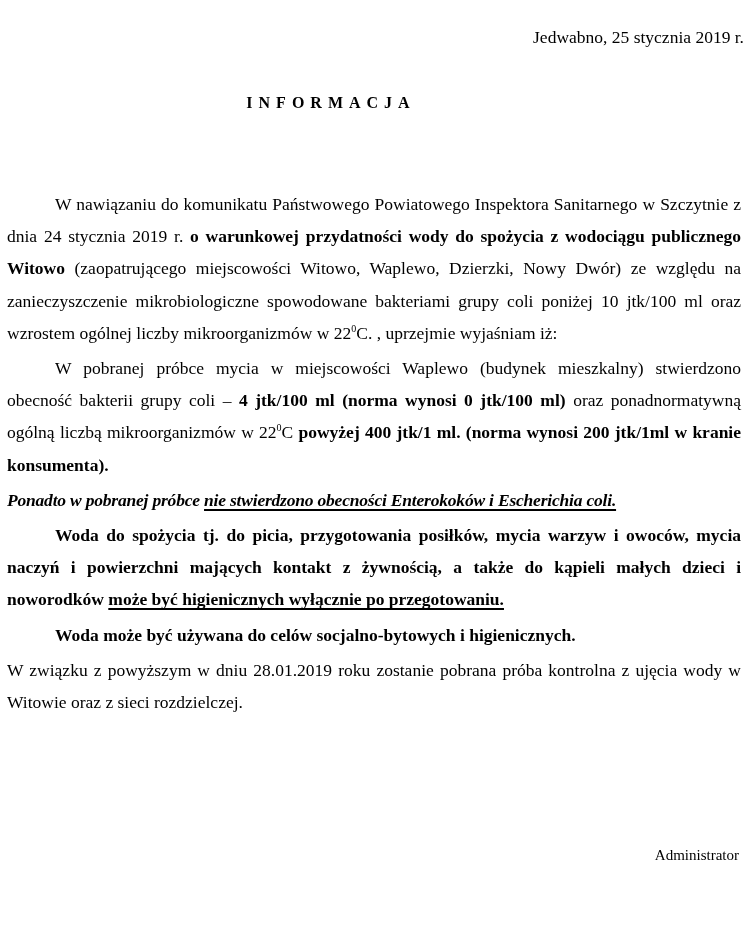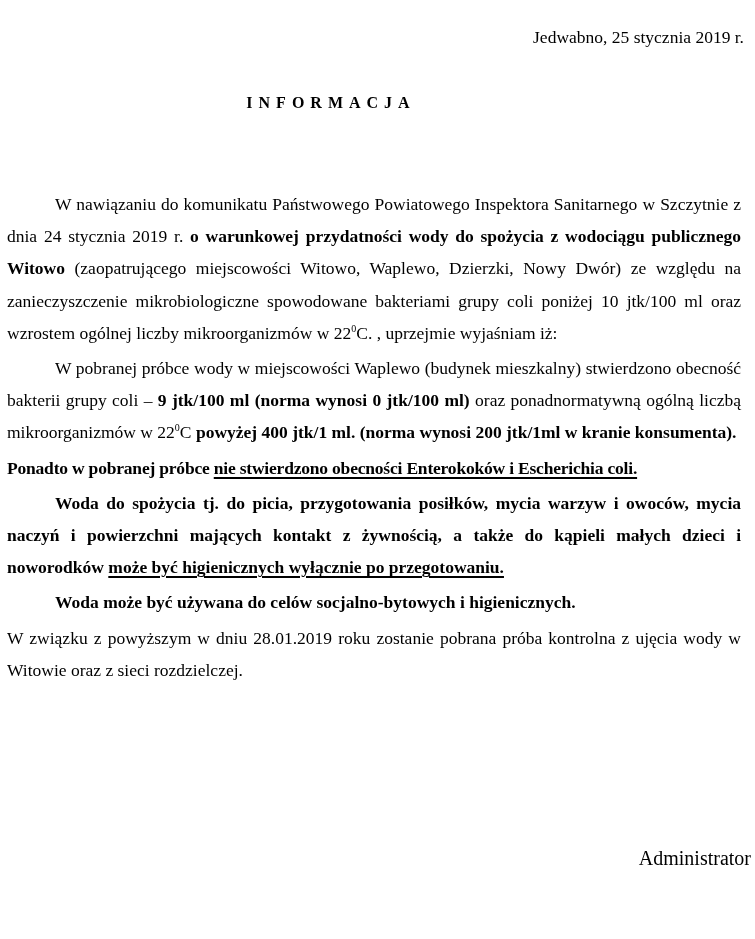--- a/index.html
+++ b/index.html
@@ -12,36 +12,36 @@
   .title {
     position: absolute; top: 94px; left: 0; width: 662px; text-align: center;
     font-weight: bold; letter-spacing: 6px; font-size: 16px;
   }
   .body { position: absolute; top: 185px; left: 4px; width: 740px; line-height: 32.2px; }
   .body p { margin: 3px; text-align: justify; text-align-last: left; }
   .indent { text-indent: 48px; }
   .b { font-weight: bold; }
   .u { text-decoration: underline; text-decoration-thickness: 1.5px; text-underline-offset: 3px; }
   sup { font-size: 10px; vertical-align: 7px; line-height: 0; }
-  .signature { position: absolute; top: 847px; right: 4px; font-size: 20px; }
-  .tight { letter-spacing: -0.2px; }
+  .signature { position: absolute; top: 847px; right: 16px; font-size: 15px; }
+  .tight { letter-spacing: -0.2px; font-style: italic; }
 </style>
 </head>
 <body>
 
 <div>
   <div class="date">Jedwabno, 25 stycznia 2019 r.</div>
   <div class="title">INFORMACJA</div>
 
   <div class="body">
     <p class="indent">
       <span>W nawiązaniu do komunikatu Państwowego Powiatowego Inspektora Sanitarnego w Szczytnie z dnia  24 stycznia 2019 r. </span><span class="b">o warunkowej przydatności wody do spożycia z wodociągu publicznego Witowo</span><span> (zaopatrującego miejscowości Witowo, Waplewo, Dzierzki, Nowy Dwór) ze względu na zanieczyszczenie mikrobiologiczne spowodowane bakteriami grupy coli poniżej 10 jtk/100 ml oraz wzrostem ogólnej liczby mikroorganizmów w 22</span><sup>0</sup><span>C. , uprzejmie wyjaśniam iż:</span>
     </p>
     <p class="indent">
-      <span>W pobranej próbce wody w miejscowości Waplewo (budynek mieszkalny) stwierdzono obecność bakterii grupy coli – </span><span class="b">9 jtk/100 ml (norma wynosi 0 jtk/100 ml)</span><span> oraz ponadnormatywną ogólną liczbą mikroorganizmów w 22</span><sup>0</sup><span>C </span><span class="b">powyżej 400 jtk/1 ml. (norma wynosi 200 jtk/1ml w kranie konsumenta).</span>
+      <span>W pobranej próbce mycia w miejscowości Waplewo (budynek mieszkalny) stwierdzono obecność bakterii grupy coli – </span><span class="b">4 jtk/100 ml (norma wynosi 0 jtk/100 ml)</span><span> oraz ponadnormatywną ogólną liczbą mikroorganizmów w 22</span><sup>0</sup><span>C </span><span class="b">powyżej 400 jtk/1 ml. (norma wynosi 200 jtk/1ml w kranie konsumenta).</span>
     </p>
     <p class="tight">
       <span class="b">Ponadto w pobranej próbce </span><span class="b u">nie stwierdzono obecności Enterokoków i Escherichia coli.</span>
     </p>
     <p class="indent">
       <span class="b">Woda do spożycia tj. do picia, przygotowania posiłków, mycia warzyw i owoców, mycia naczyń i powierzchni mających kontakt z żywnością, a także do kąpieli małych dzieci i noworodków </span><span class="b u">może być higienicznych wyłącznie po przegotowaniu.</span>
     </p>
     <p class="indent">
       <span class="b">Woda może być używana do celów socjalno-bytowych i higienicznych.</span>
     </p>

